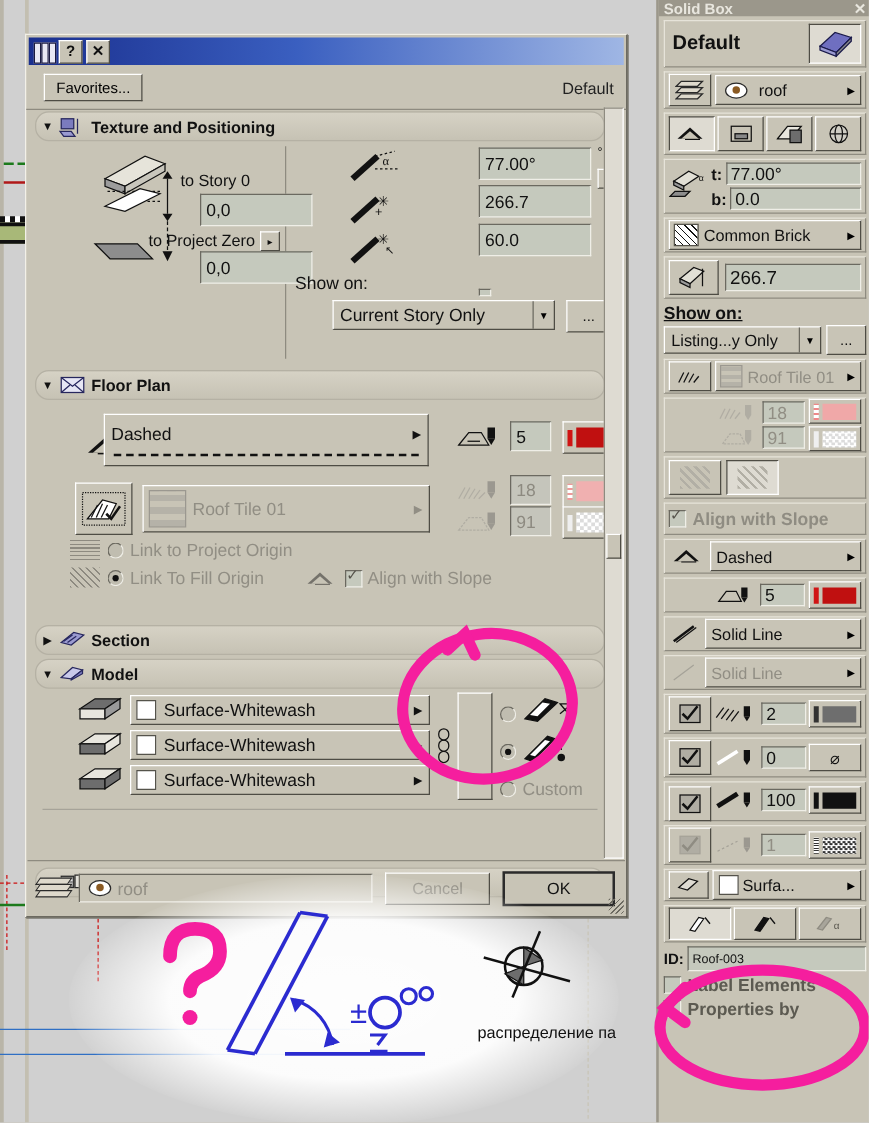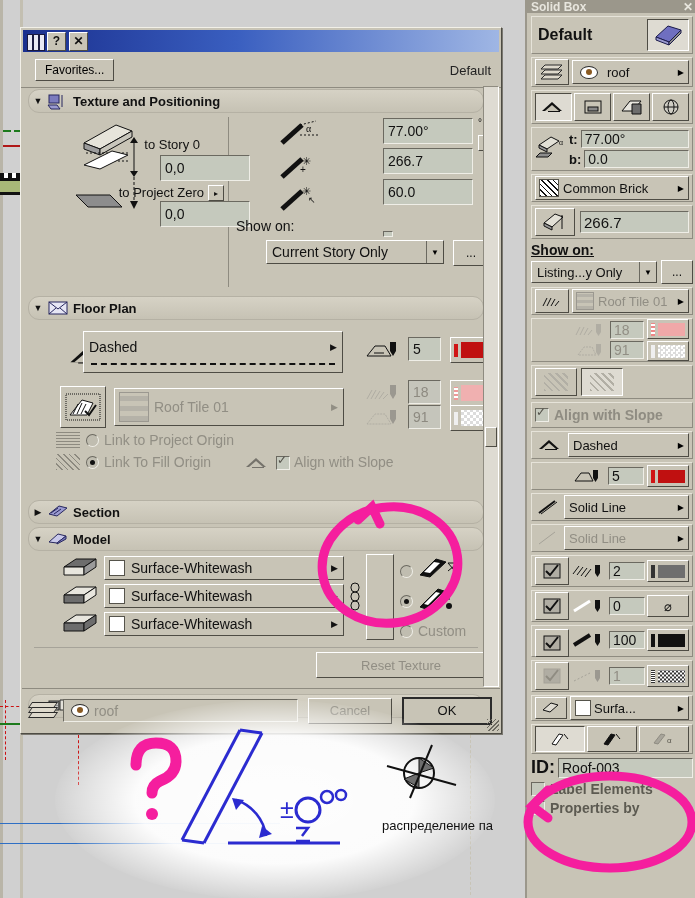--- a/index.html
+++ b/index.html
@@ -533,22 +533,22 @@
     </span>
     <span class="tool" style="flex:1;height:24px;">
       <svg width="24" height="16" viewBox="0 0 24 16">
         <polygon points="2,12 9,3 13,4 6,13" fill="#a8a59b" stroke="#8f8c82"></polygon>
         <text x="15" y="12" font-size="8" fill="#5a584f">α</text>
       </svg>
     </span>
   </div>
 
   <div class="ibplain" style="display:flex;align-items:center;gap:3px;">
-    <span style="font-size:18px;font-weight:bold;color:#111;">ID:</span>
-    <span class="ibfield" style="flex:1;height:20px;line-height:19px;font-size:14px;">Roof-003</span>
+    <span style="font-size:12px;font-weight:bold;color:#111;">ID:</span>
+    <span class="ibfield" style="flex:1;height:20px;line-height:19px;font-size:10px;">Roof-003</span>
   </div>
 
   <div class="ibplain" style="display:flex;align-items:center;gap:5px;margin-top:3px;">
     <span class="chk"></span>
     <span style="font-size:14px;font-weight:bold;color:#5c5a51;">Label Elements</span>
   </div>
 
   <div class="ibplain" style="display:flex;align-items:center;gap:5px;margin-top:3px;">
     <span class="chk on"></span>
     <span style="font-size:14px;font-weight:bold;color:#5c5a51;">Properties by</span>
@@ -851,21 +851,20 @@
           <polygon points="6,17 18,5 22,6 10,18" fill="#fff"></polygon>
           <line x1="31" y1="3" x2="31" y2="14" stroke="#111" stroke-dasharray="2,2"></line>
           <circle cx="31" cy="19" r="3" fill="#111"></circle>
         </svg>
       </span>
 
       <span class="radio" style="position:absolute;left:372px;top:74px;"></span>
       <span class="lbl dis" style="position:absolute;left:390px;top:72px;font-size:14px;">Custom</span>
 
       <div style="position:absolute;left:6px;right:6px;top:96px;border-top:1px solid #a6a399;"></div>
-      <span class="btn dis" style="position:absolute;left:288px;top:101px;width:168px;">Reset Texture</span>
     </div>
 
     <div class="sect dim">
       <span class="arrow">▶</span>
       <span class="sicon">
         <svg width="22" height="14" viewBox="0 0 22 14">
           <rect x="2" y="3" width="10" height="9" fill="#8f8f8f" stroke="#2b2b2b"></rect>
           <g stroke="#fff">
                 <line x1="3" y1="6" x2="11" y2="6"></line>
                 <line x1="3" y1="9" x2="11" y2="9"></line>

